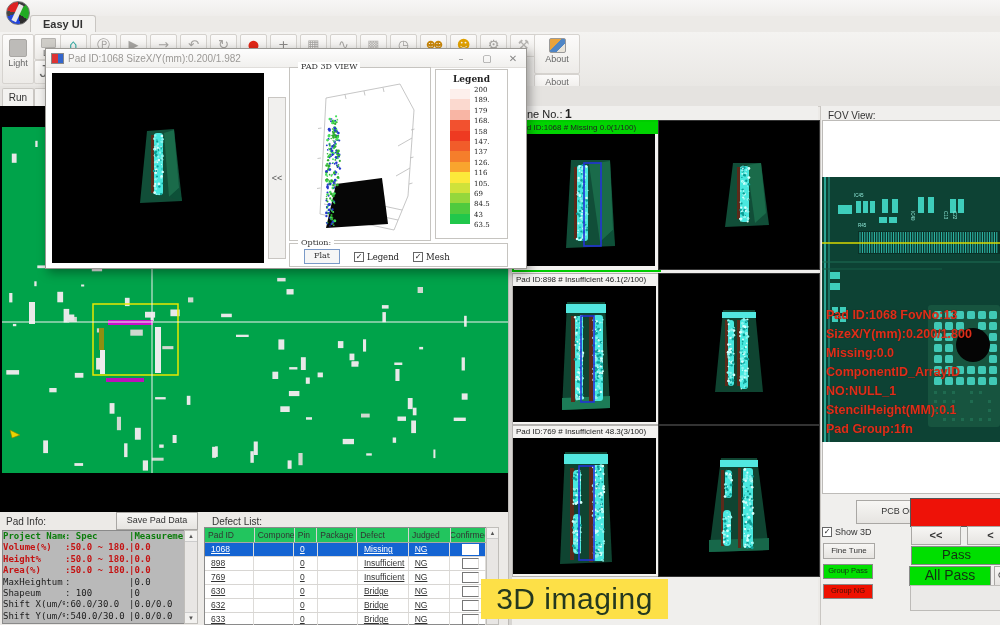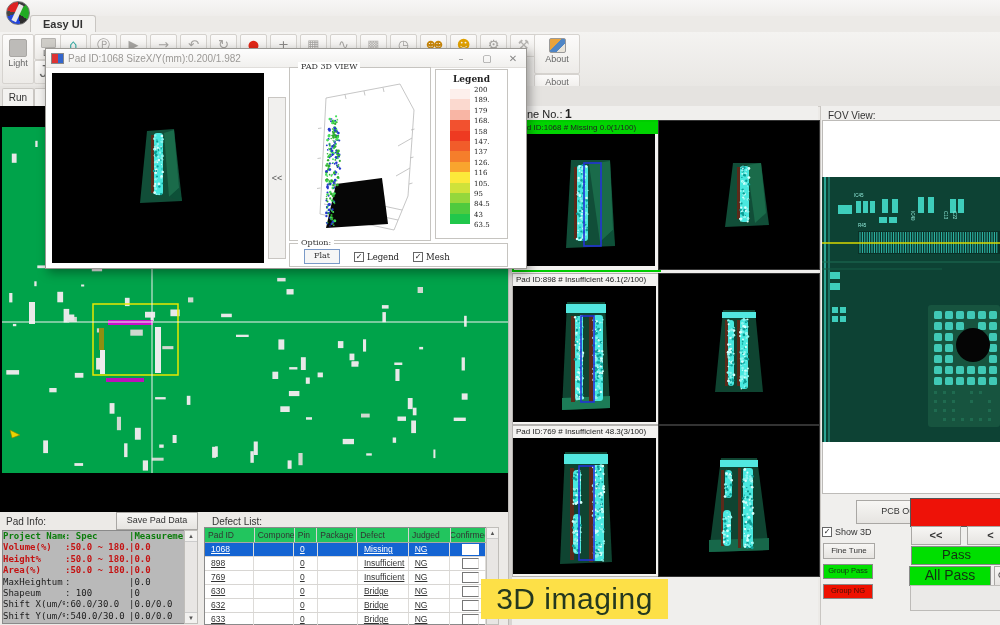--- a/index.html
+++ b/index.html
@@ -1532,20 +1532,29 @@
         <rect x="130" y="232" width="3" height="3" fill="#1f6b50"></rect>
         <rect x="166" y="232" width="3" height="3" fill="#1f6b50"></rect>
         <rect x="121" y="241" width="3" height="3" fill="#1f6b50"></rect>
         <rect x="130" y="241" width="3" height="3" fill="#1f6b50"></rect>
         <rect x="139" y="241" width="3" height="3" fill="#1f6b50"></rect>
         <rect x="148" y="241" width="3" height="3" fill="#1f6b50"></rect>
         <rect x="157" y="241" width="3" height="3" fill="#1f6b50"></rect>
         <rect x="166" y="241" width="3" height="3" fill="#1f6b50"></rect>
       </g>
   </svg>
+  <div class="abs fov-overlay" id="fovoverlay">
+      <div>Pad ID:1068 FovNo:13</div>
+      <div>SizeX/Y(mm):0.200/1.800</div>
+      <div>Missing:0.0</div>
+      <div>ComponentID_ArrayID</div>
+      <div>NO:NULL_1</div>
+      <div>StencilHeight(MM):0.1</div>
+      <div>Pad Group:1fn</div>
+    </div>
 
   <div class="abs btn95" style="left:823px;top:500px;width:84px;height:22px;line-height:21px;margin-left:33px;">PCB Out</div>
   <div class="abs redbox"></div>
   <div class="abs chkline" style="left:822px;top:527px;">
     <span class="chk8">✓</span>
     <span>Show 3D</span>
   </div>
   <div class="abs btn95" style="left:911px;top:526px;width:48px;height:17px;line-height:16px;font-weight:bold;font-size:11px;">&lt;&lt;</div>
   <div class="abs btn95" style="left:967px;top:526px;width:45px;height:17px;line-height:16px;font-weight:bold;font-size:11px;">&lt;</div>
   <div class="abs btn95" style="left:823px;top:543px;width:50px;height:14px;line-height:13px;font-size:8px;">Fine Tune</div>
@@ -1946,21 +1955,21 @@
           <div class="lgrow">
             <span class="sw" style="background: rgb(252, 233, 58);"></span>
             <span class="lbl">116</span>
           </div>
           <div class="lgrow">
             <span class="sw" style="background: rgb(207, 226, 58);"></span>
             <span class="lbl">105.</span>
           </div>
           <div class="lgrow">
             <span class="sw" style="background: rgb(148, 215, 60);"></span>
-            <span class="lbl">95</span>
+            <span class="lbl">69</span>
           </div>
           <div class="lgrow">
             <span class="sw" style="background: rgb(79, 202, 62);"></span>
             <span class="lbl">84.5</span>
           </div>
           <div class="lgrow">
             <span class="sw" style="background: rgb(33, 199, 75);"></span>
             <span class="lbl">43</span>
           </div>
         </div>

